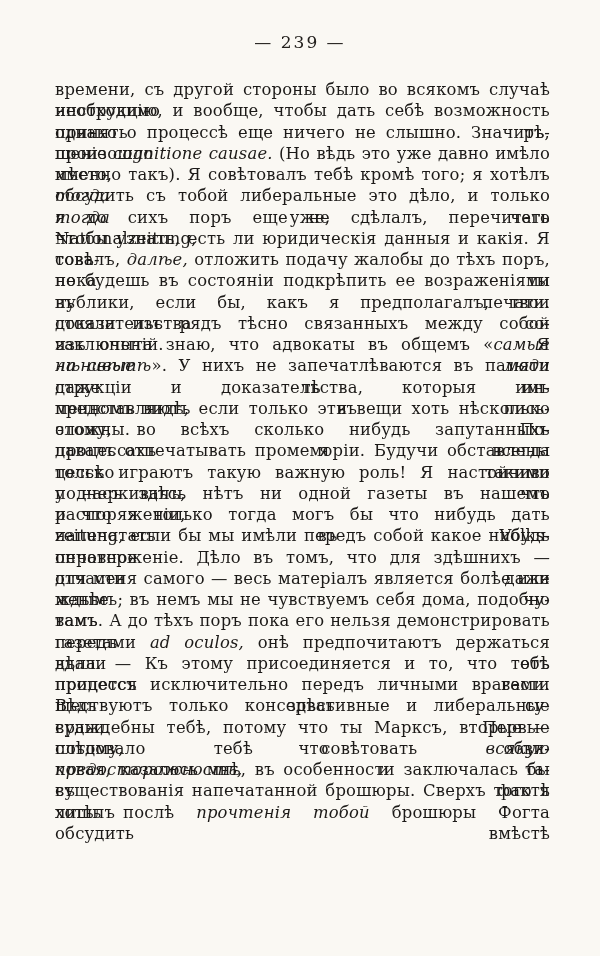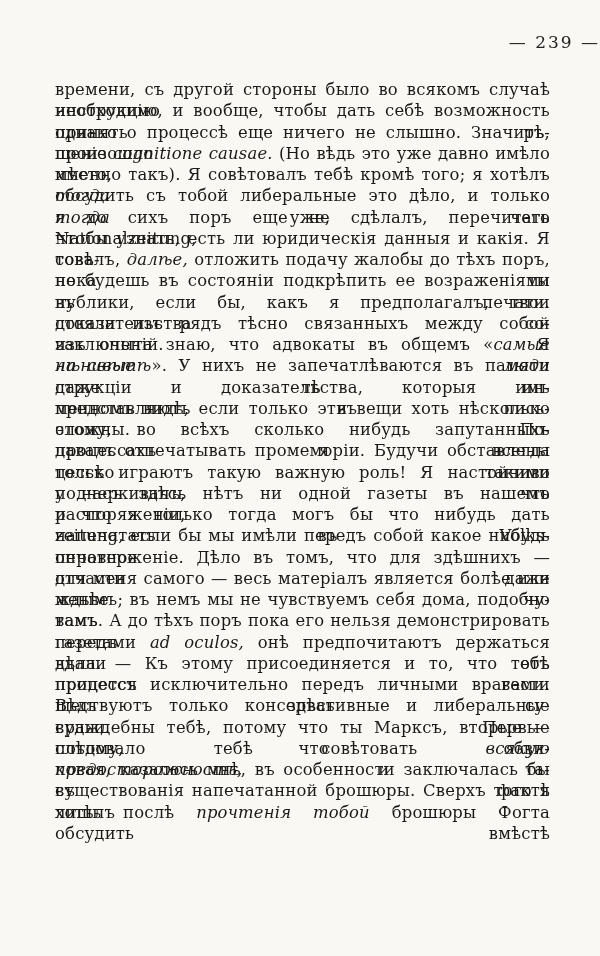--- a/index.html
+++ b/index.html
@@ -13,21 +13,21 @@
     height: 956px;
     margin: 0 auto;
     background: #faf8f3;
     color: #1c1a18;
     font-family: "DejaVu Serif", "Liberation Serif", serif;
     overflow: hidden;
     box-sizing: border-box;
   }
   .folio {
     padding-top: 32px;
-    text-align: right;
+    text-align: center;
     font-size: 17px;
     letter-spacing: 2px;
     color: #23201d;
   }
   .body-text {
     margin: 27px 50px 0 55px;
     font-size: 16.4px;
     line-height: 21.25px;
     letter-spacing: 0.2px;
   }

